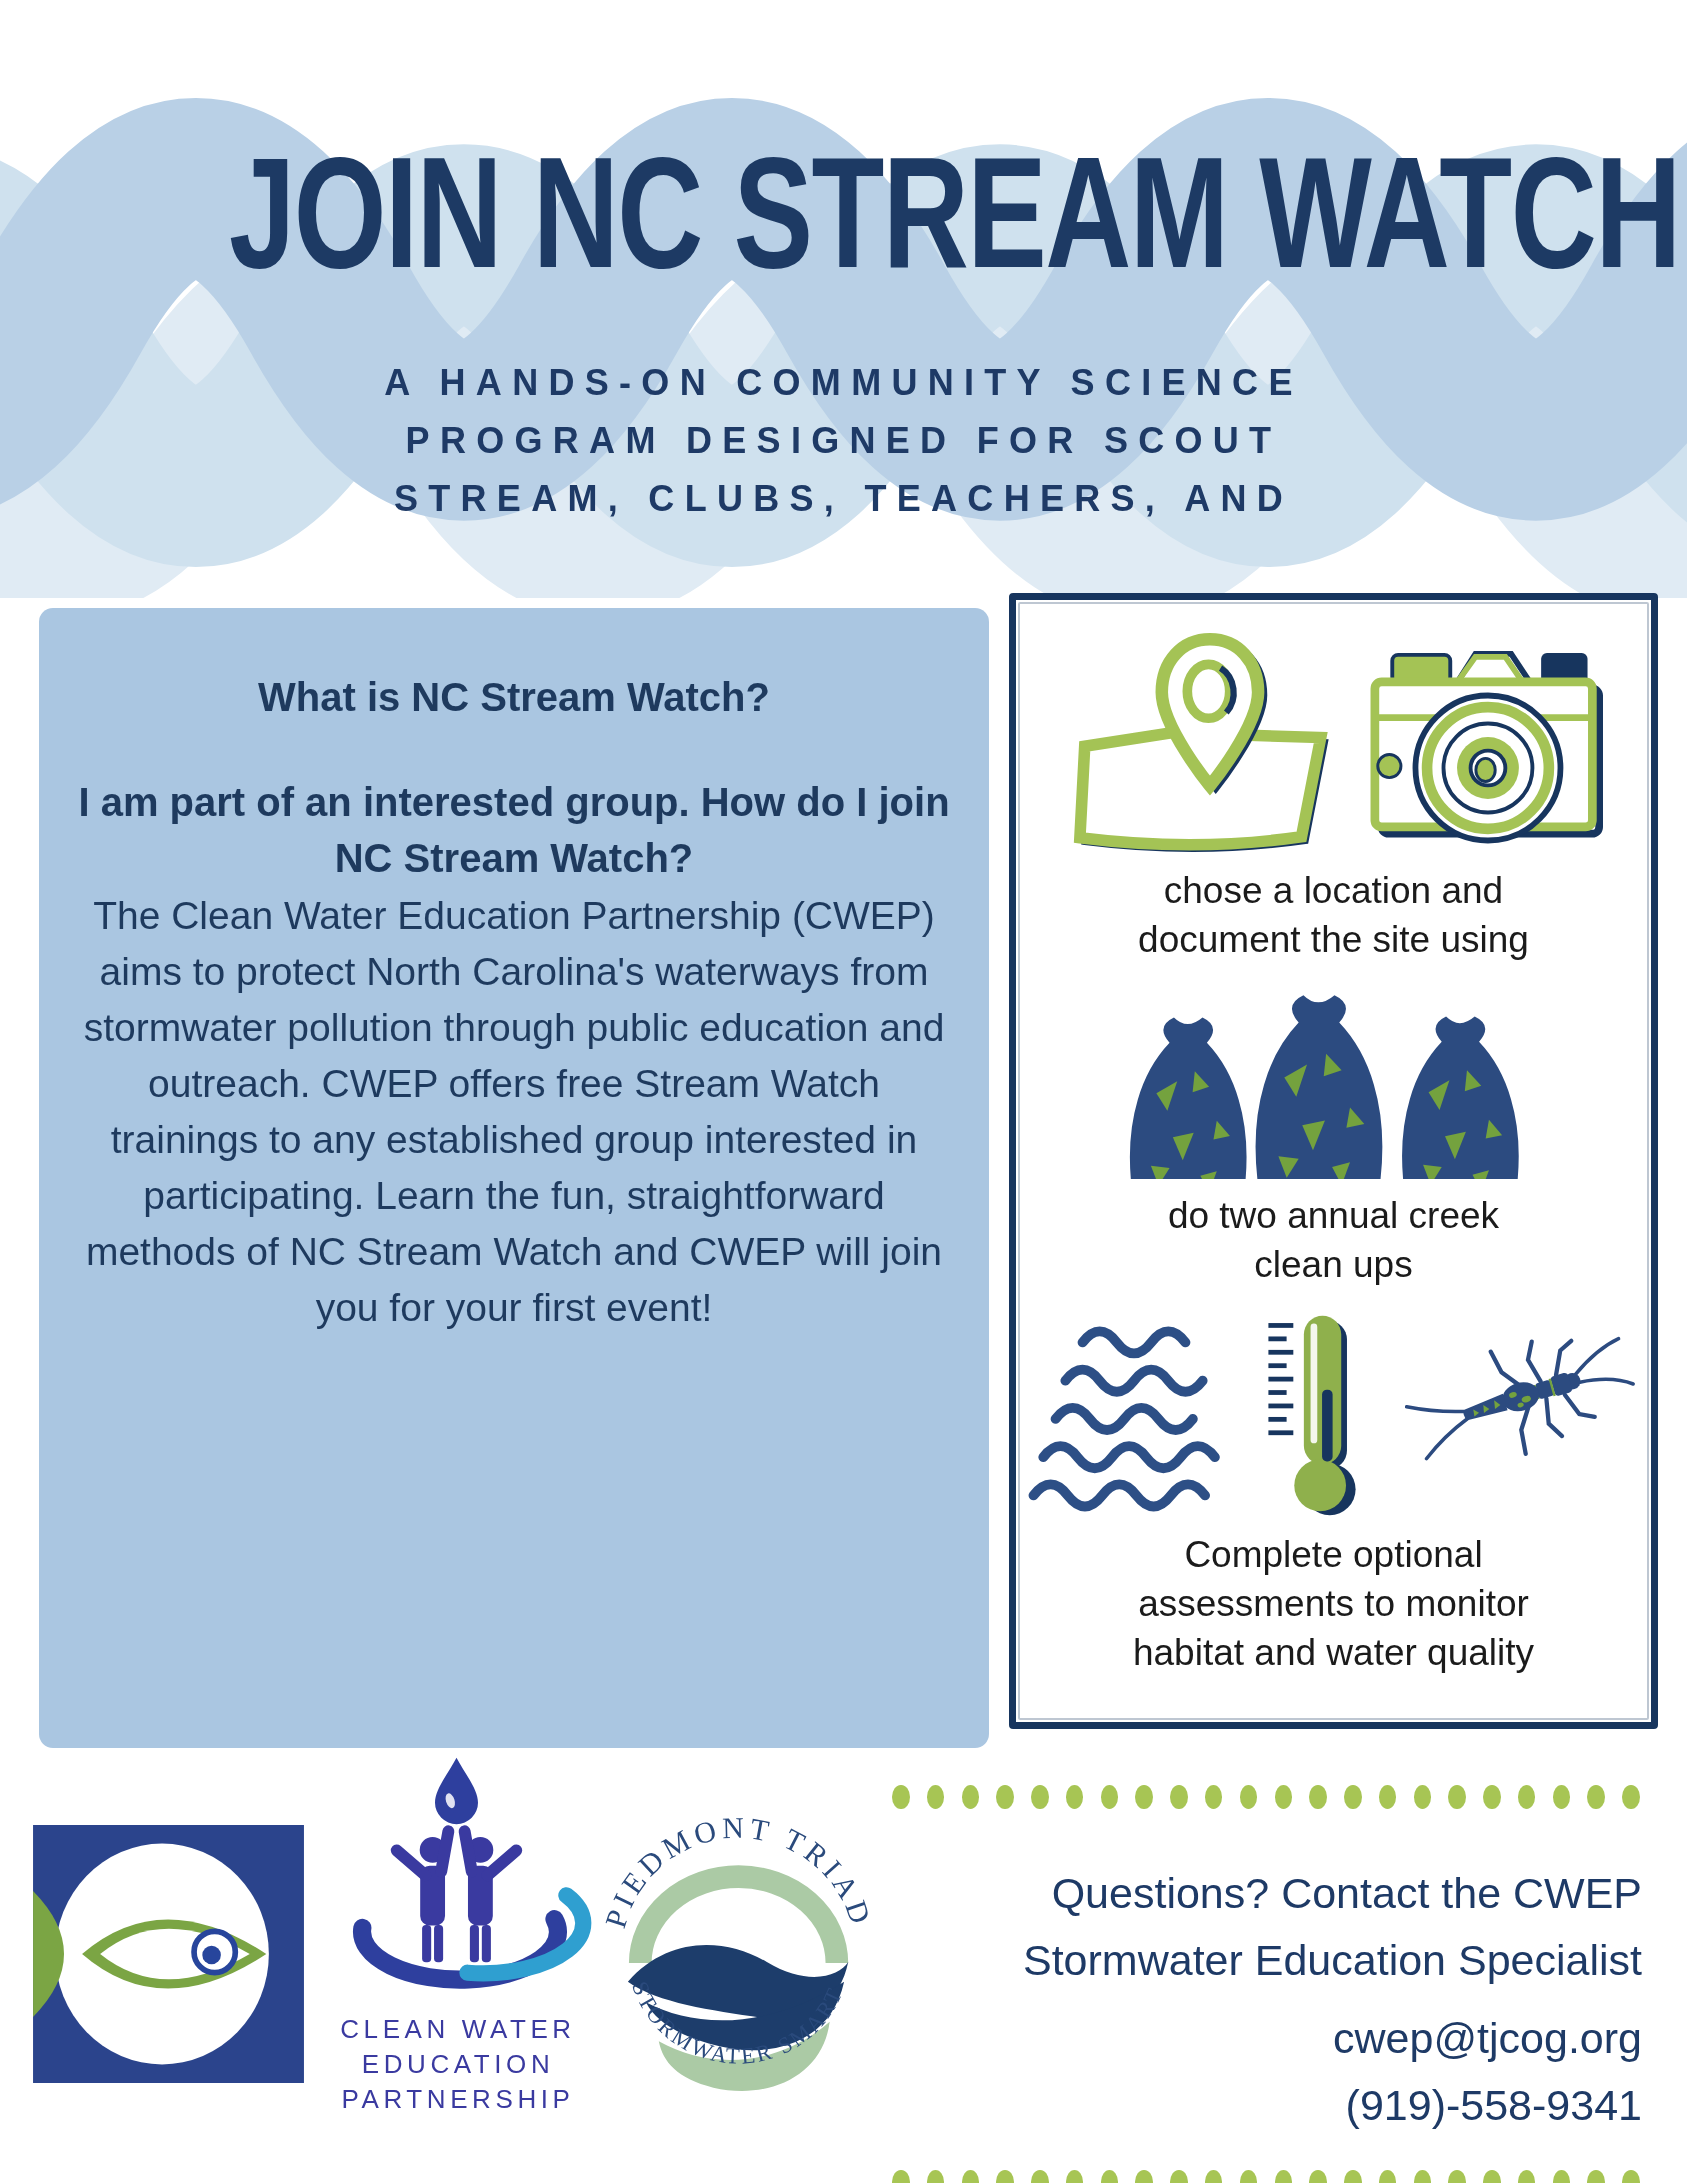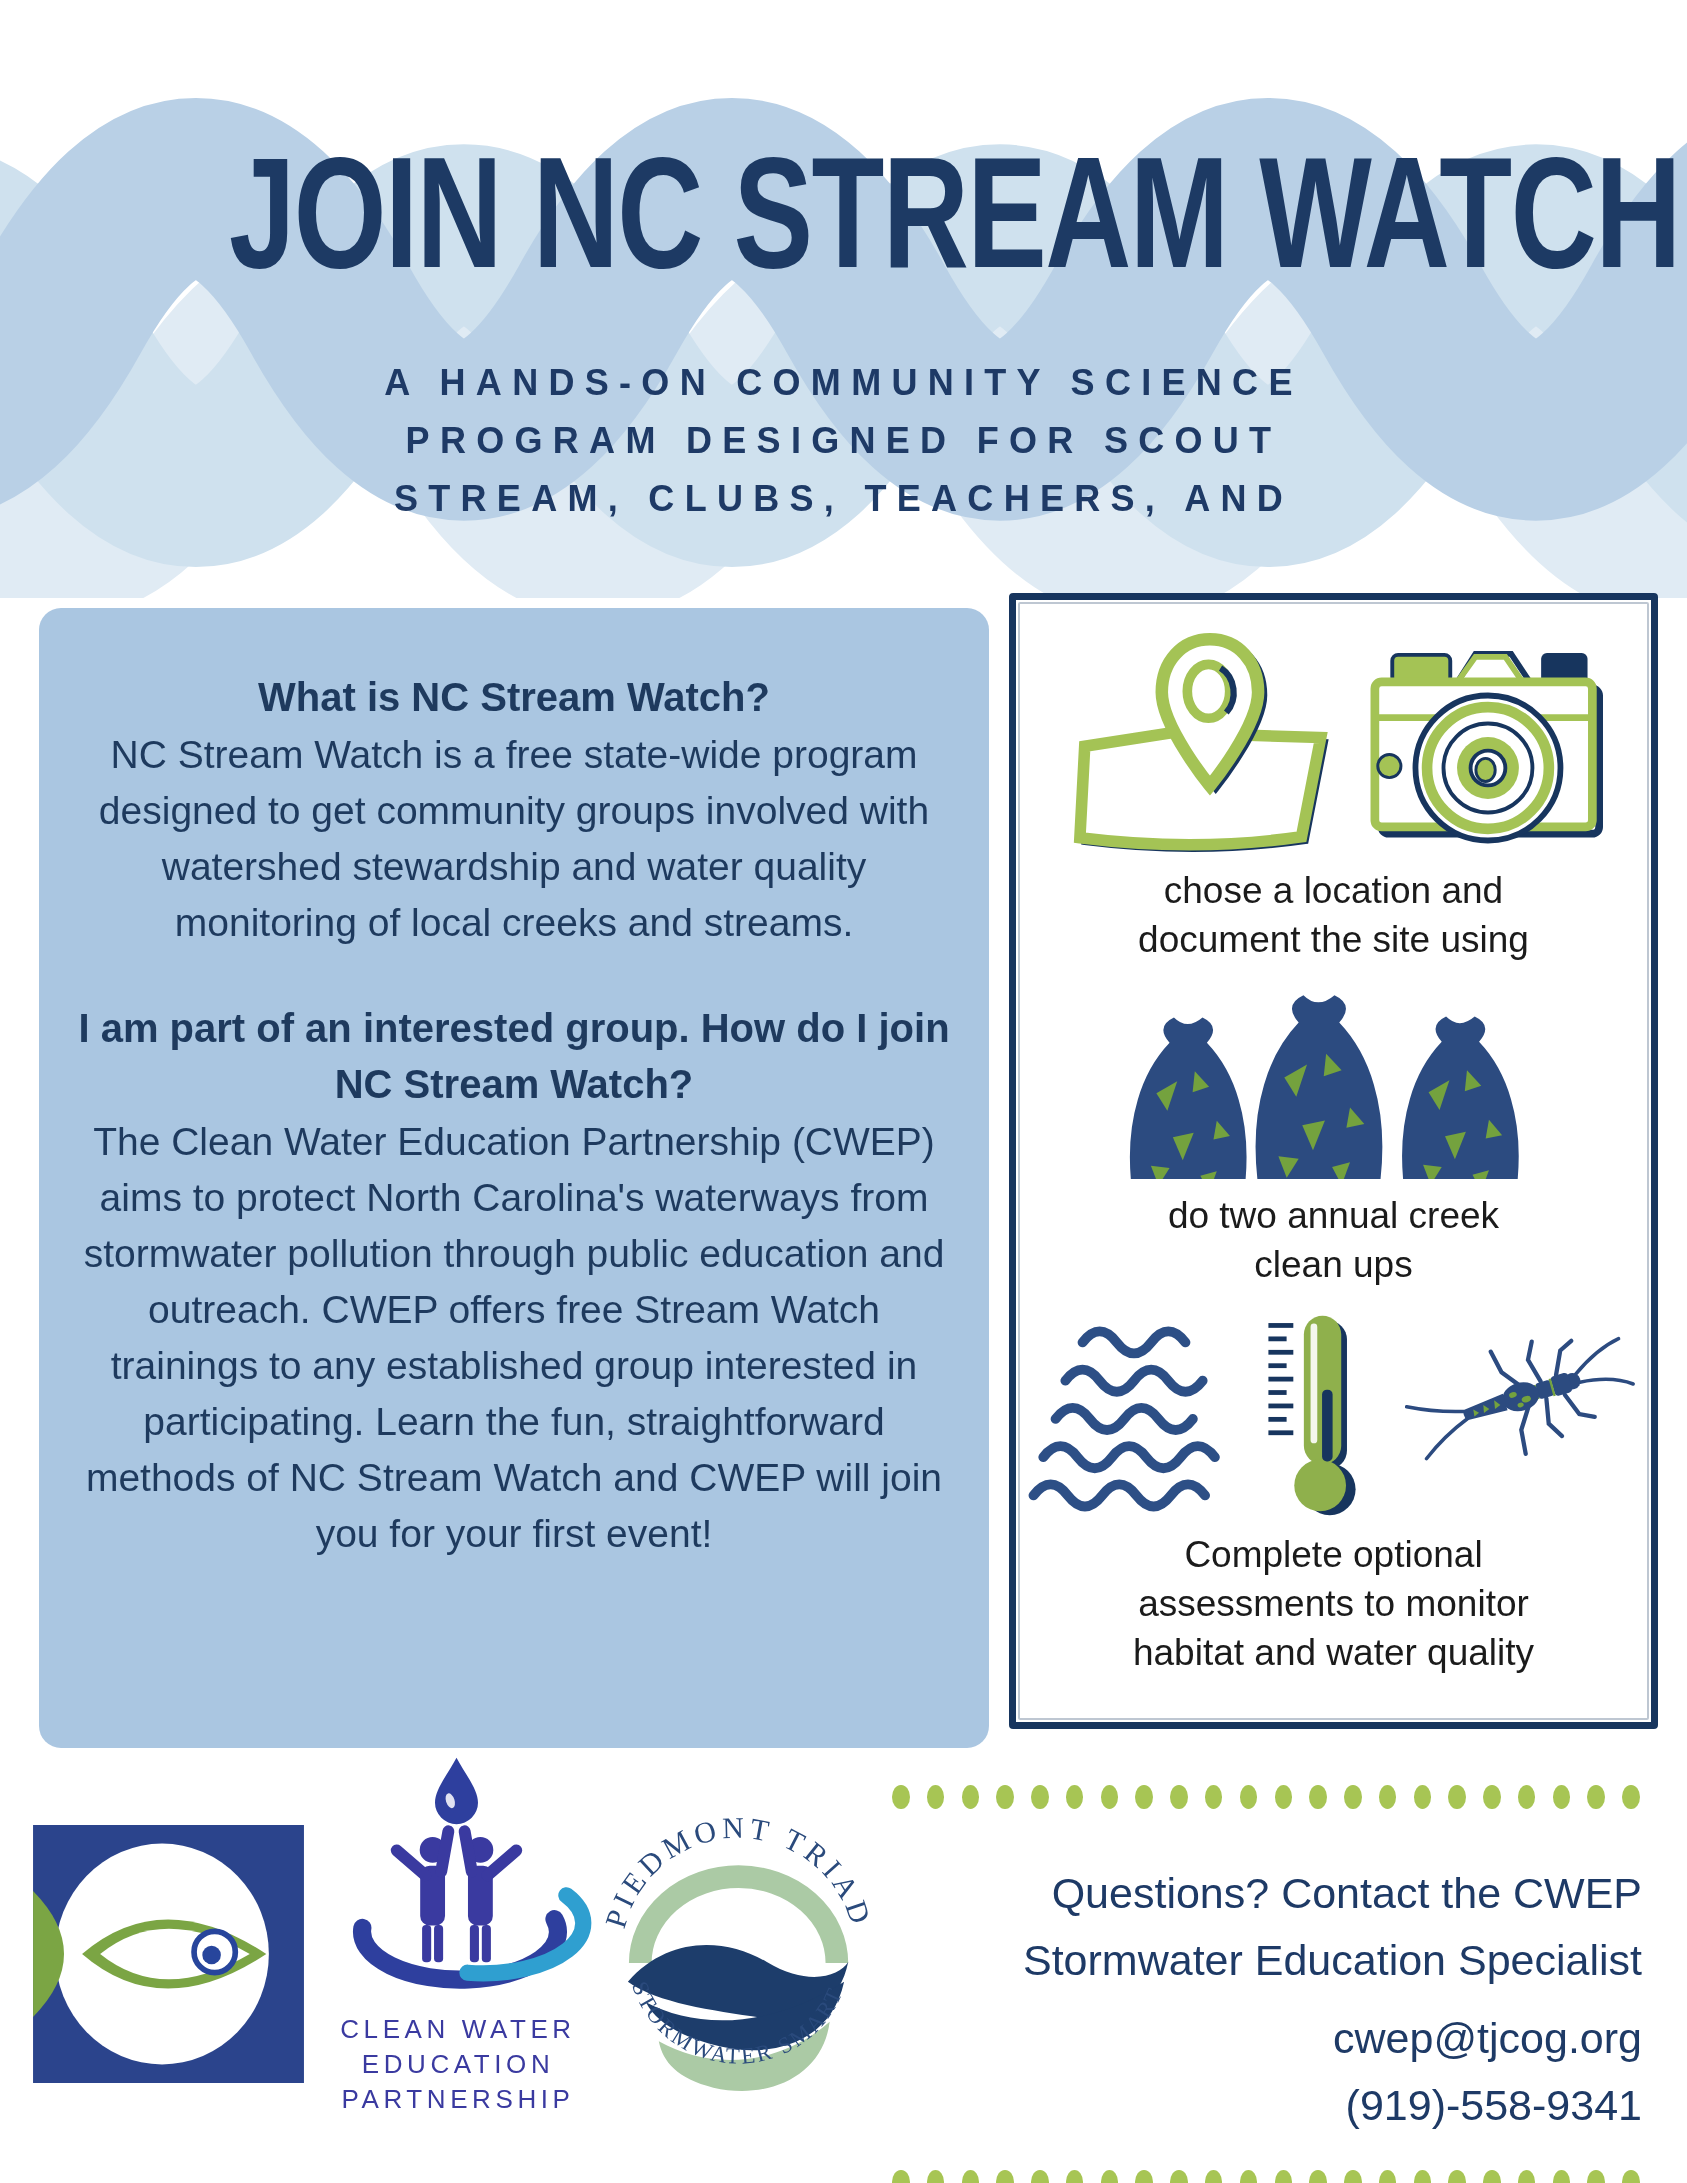--- a/index.html
+++ b/index.html
@@ -10,21 +10,21 @@
   
   .waves{position:absolute;top:0;left:0;}
   .title{position:absolute;top:128px;left:0;width:100%;text-align:center;}
   .title span{display:inline-block;white-space:nowrap;font-weight:bold;font-size:157px;line-height:170px;
               color:#1d3a64;letter-spacing:-2.1px;transform:scaleX(.76);transform-origin:center;}
   .subtitle{position:absolute;top:354px;left:0;width:100%;text-align:center;
             color:#1e3a66;font-weight:bold;font-size:36px;line-height:58px;letter-spacing:10.3px;}
 
   
   .infobox{position:absolute;left:39px;top:608px;width:950px;height:1140px;background:#aac6e1;
-           border-radius:22px;box-sizing:border-box;padding:61px 32px 0;
+           border-radius:14px;box-sizing:border-box;padding:61px 32px 0;
            color:#1e3a5e;text-align:center;font-size:39px;line-height:56px;}
   .infobox .hd{font-weight:bold;font-size:40px;margin:0 0 2.1px;}
   .infobox p{margin:0;}
   .infobox .hd2{margin-top:49px;}
 
   
   .stepsbox{position:absolute;left:1009px;top:593px;width:649px;height:1136px;background:#fff;
             border:7.7px solid #17355e;border-radius:4.1px;box-sizing:border-box;text-align:center;
             padding-top:19px;}
   .stepsbox::after{content:"";position:absolute;inset:2.1px;border:2.6px solid #17355e;border-radius:2.1px;
@@ -62,21 +62,20 @@
     <span>JOIN NC STREAM WATCH</span>
   </div>
   <div class="subtitle">
     <div>A HANDS-ON COMMUNITY SCIENCE</div>
     <div>PROGRAM DESIGNED FOR SCOUT</div>
     <div>STREAM, CLUBS, TEACHERS, AND</div>
   </div>
 
   <div class="infobox">
     <div class="hd">What is NC Stream Watch?</div>
-    <p>NC Stream Watch is a free state-wide program designed to get community groups involved with watershed stewardship and water quality monitoring of local creeks and streams.</p>
     <div class="hd hd2">I am part of an interested group. How do I join NC Stream Watch?</div>
     <p>The Clean Water Education Partnership (CWEP) aims to protect North Carolina's waterways from stormwater pollution through public education and outreach. CWEP offers free Stream Watch trainings to any established group interested in participating. Learn the fun, straightforward methods of NC Stream Watch and CWEP will join you for your first event!</p>
   </div>
 
   <div class="stepsbox">
 
     <div class="iconrow">
 
       <svg width="289" height="232" viewBox="0 0 600 470">
         <path d="M80,260 L258,232 L568,242 L528,446 Q305,478 70,448 Z" fill="none" stroke="#17355e" stroke-width="14"></path>

